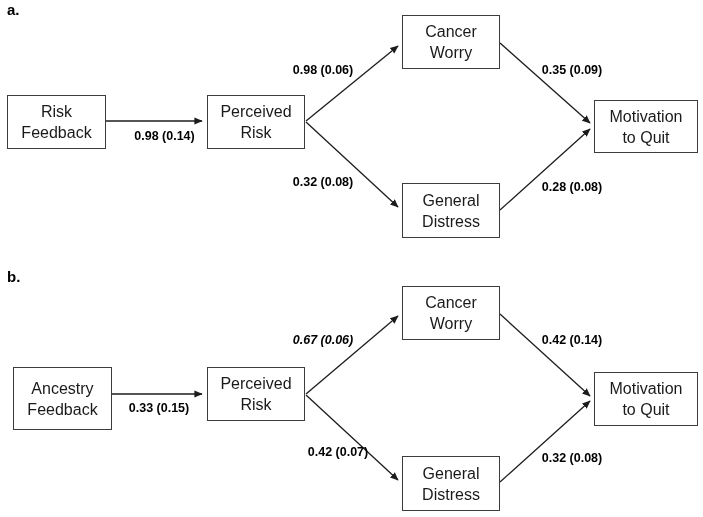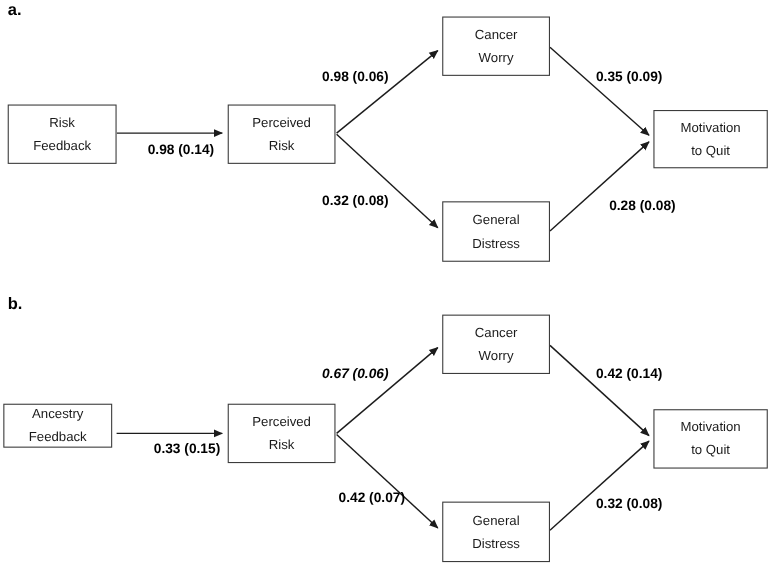--- a/index.html
+++ b/index.html
@@ -20,21 +20,21 @@
   .arrows line { stroke: #1c1c1c; stroke-width: 1.3; }
   .node {
     position: absolute;
     box-sizing: border-box;
     border: 1.6px solid #3c3c3c;
     background: #ffffff;
     display: flex;
     align-items: center;
     justify-content: center;
     text-align: center;
-    font-size: 12px;
+    font-size: 16px;
     line-height: 21px;
     white-space: pre-line;
   }
   .panel-letter {
     position: absolute;
     font-size: 15px;
     font-weight: bold;
     color: #000000;
   }
   .coef {
@@ -49,29 +49,29 @@
   .a-letter   { left: 7px;   top: 1px; }
   .a-exposure { left: 7px;   top: 95px;  width: 99px;  height: 54px; }
   .a-perceived{ left: 207px; top: 95px;  width: 98px;  height: 54px; }
   .a-worry    { left: 402px; top: 15px;  width: 98px;  height: 54px; }
   .a-distress { left: 402px; top: 183px; width: 98px;  height: 55px; }
   .a-motivation{ left: 594px; top: 100px; width: 104px; height: 53px; }
   .a-coef-1 { left: 159px; top: 129px; padding-left: 11px; }
   .a-coef-2 { left: 323px; top: 63px; }
   .a-coef-3 { left: 323px; top: 175px; }
   .a-coef-4 { left: 572px; top: 63px; }
-  .a-coef-5 { left: 584px; top: 180px; }
+  .a-coef-5 { left: 572px; top: 180px; }
   
   .b-letter   { left: 7px;   top: 268px; }
-  .b-exposure { left: 3px;   top: 367px; width: 99px;  height: 40px; }
+  .b-exposure { left: 13px;   top: 367px; width: 99px;  height: 63px; }
   .b-perceived{ left: 207px; top: 367px; width: 98px;  height: 54px; }
   .b-worry    { left: 402px; top: 286px; width: 98px;  height: 54px; }
   .b-distress { left: 402px; top: 456px; width: 98px;  height: 55px; }
   .b-motivation{ left: 594px; top: 372px; width: 104px; height: 54px; }
-  .b-coef-1 { left: 170px; top: 401px; }
+  .b-coef-1 { left: 159px; top: 401px; }
   .b-coef-2 { left: 323px; top: 333px; font-style: italic; }
   .b-coef-3 { left: 338px; top: 445px; }
   .b-coef-4 { left: 572px; top: 333px; }
   .b-coef-5 { left: 572px; top: 451px; }
 </style>
 </head>
 <body>
 
 <div class="figure">
 

